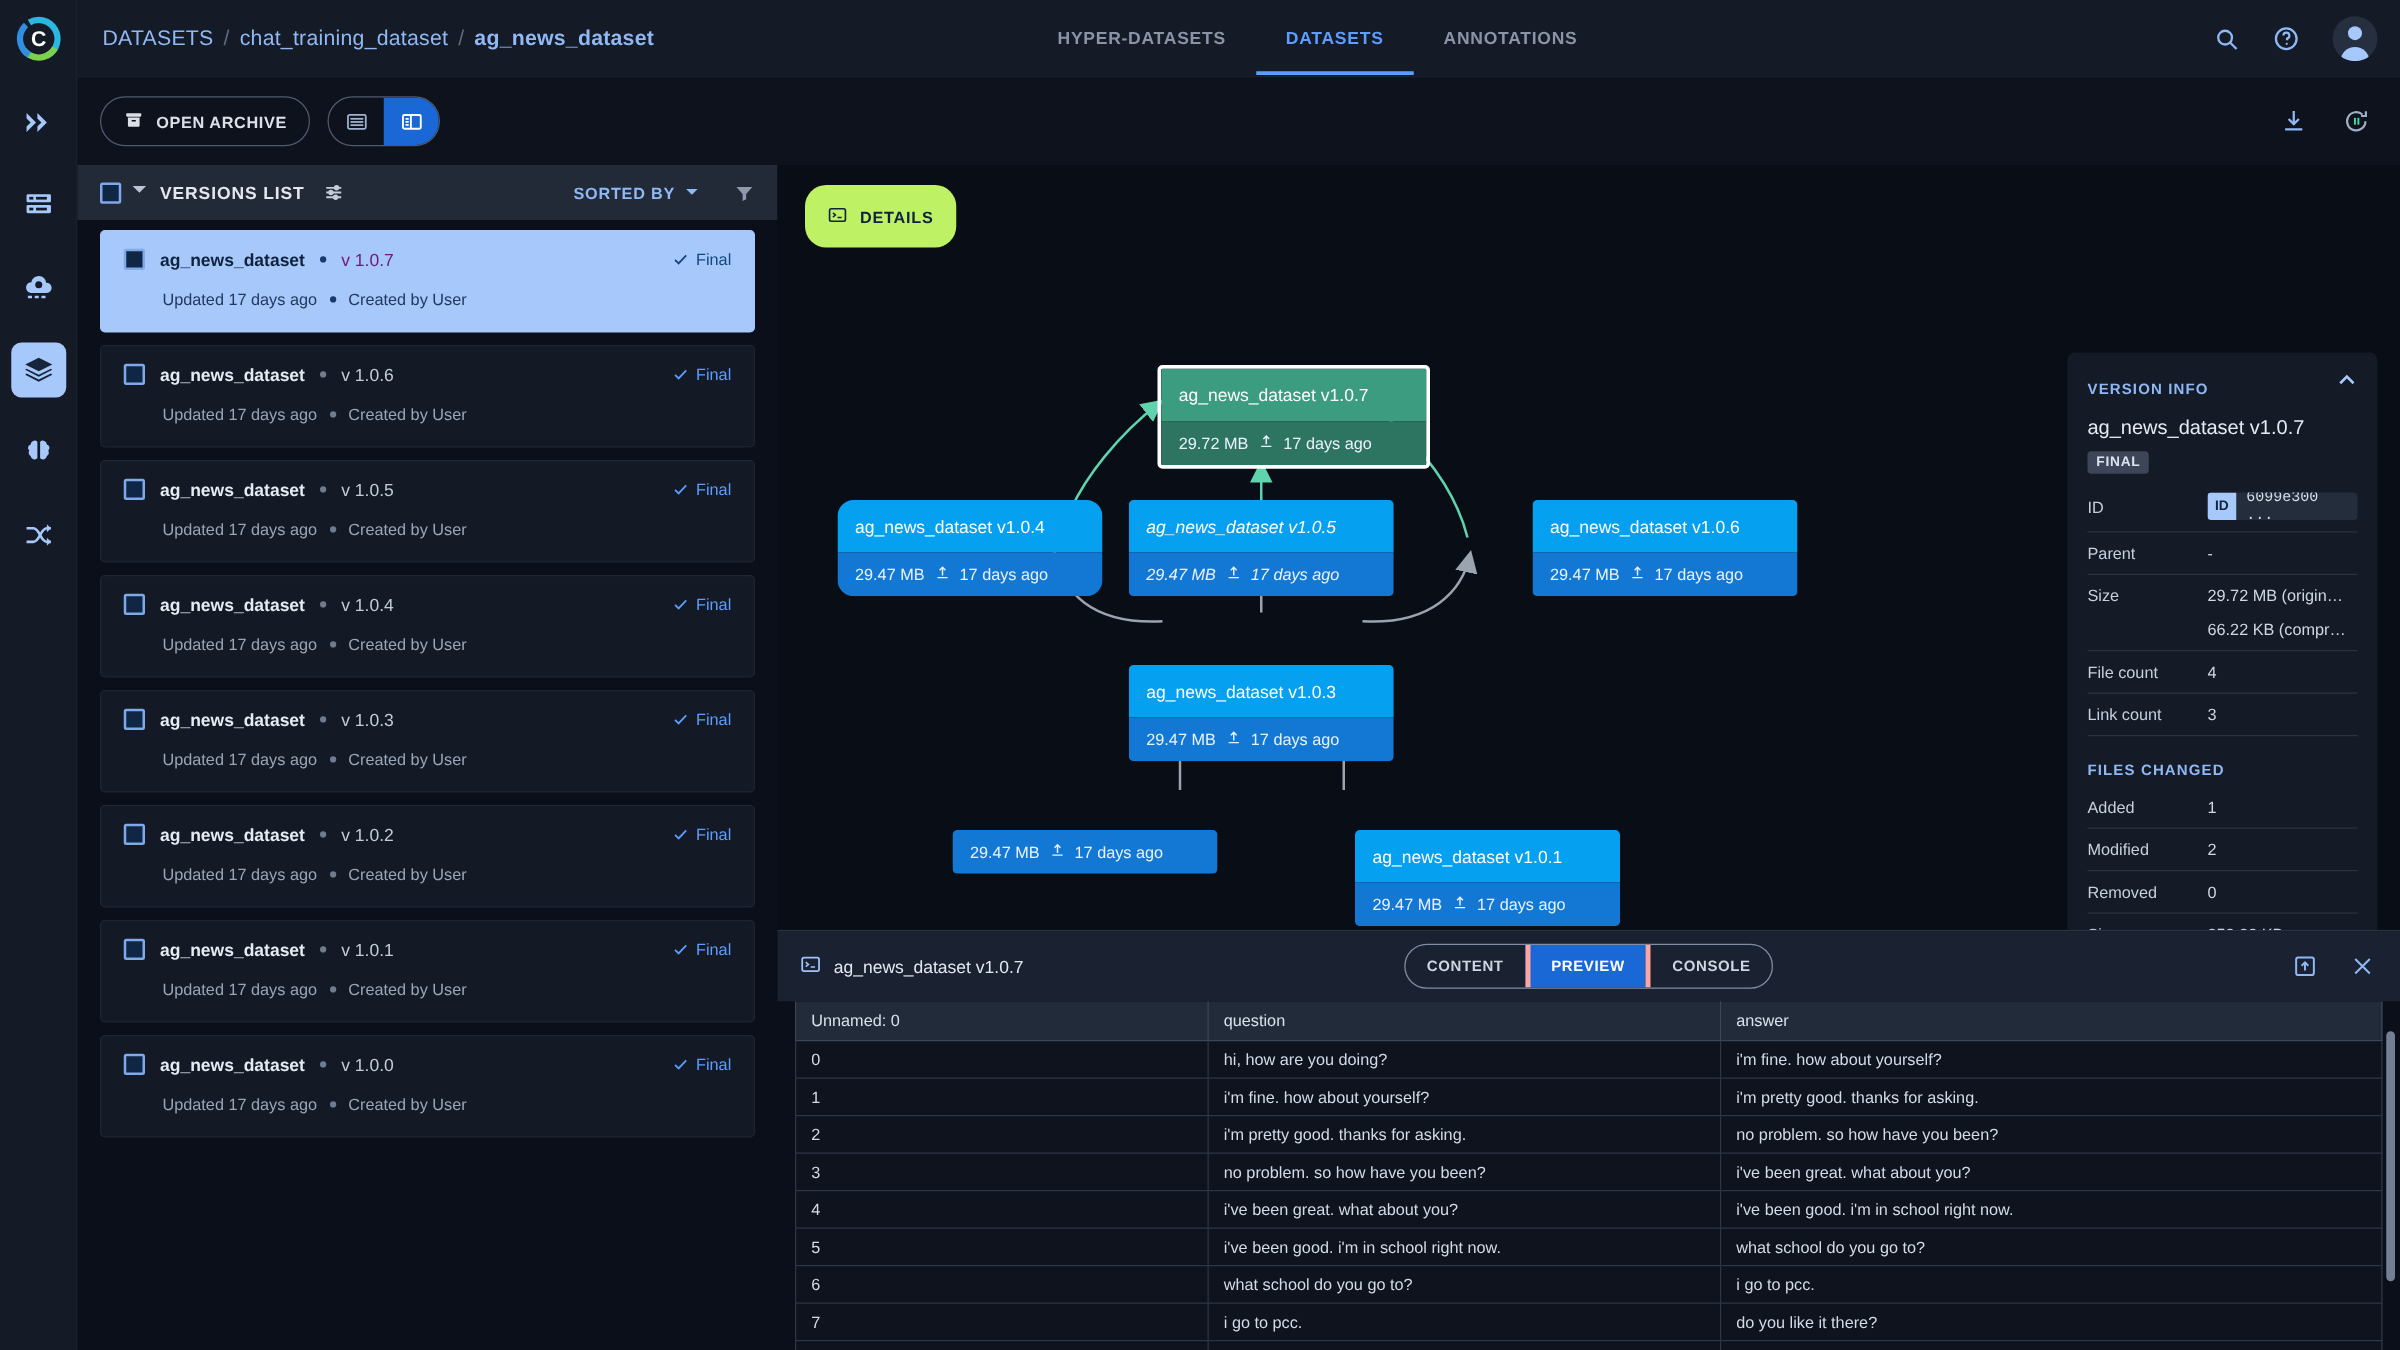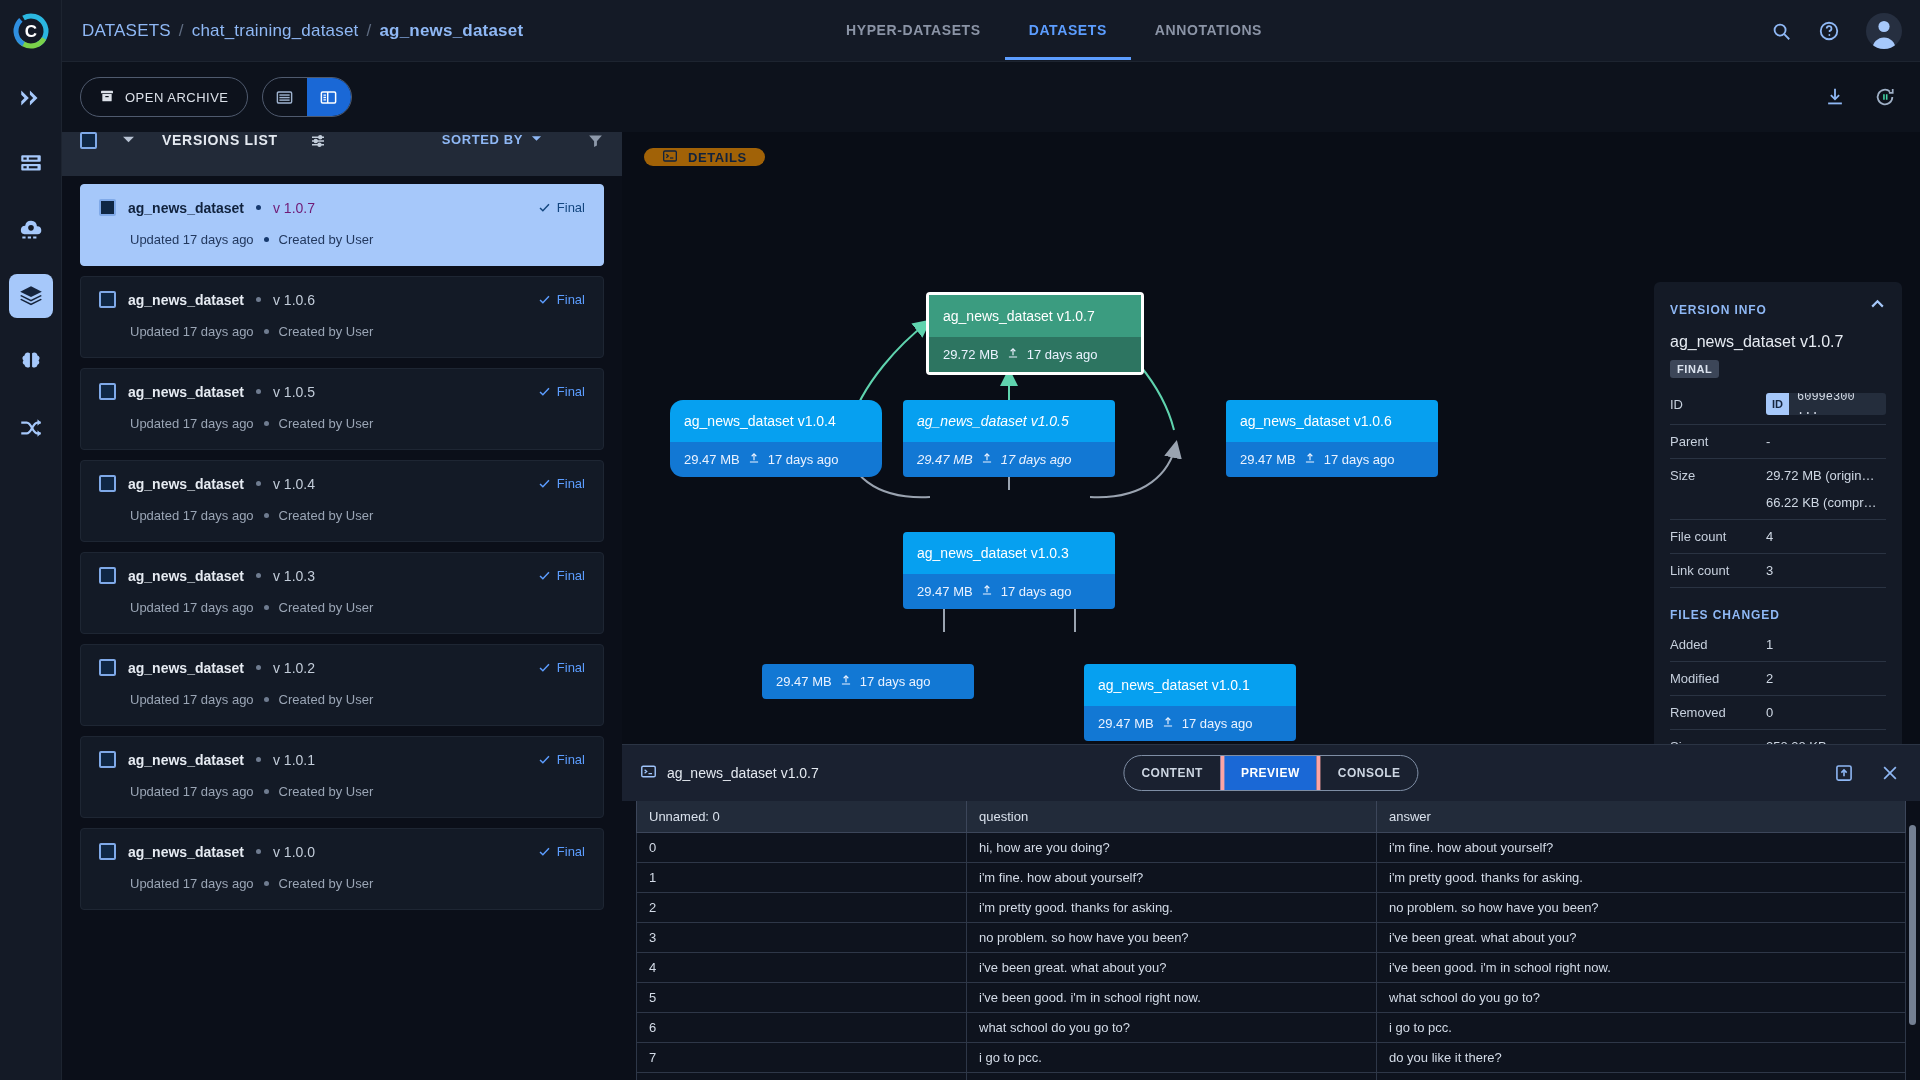--- a/index.html
+++ b/index.html
@@ -55,35 +55,35 @@
   }
 
   
   .toolbar {
     position: absolute; left: 62px; top: 62px; width: 1858px; height: 70px;
     background: #0d121c; display: flex; align-items: center;
   }
   .btn-archive {
     margin-left: 18px; height: 40px; padding: 0 18px;
     border: 1px solid #4f5a6e; border-radius: 20px; background: transparent;
-    color: #dbe0e8; font-size: 13px; font-weight: normal; letter-spacing: .5px;
+    color: #dbe0e8; font-size: 13px; font-weight: bold; letter-spacing: .5px;
     display: flex; align-items: center; gap: 10px; cursor: pointer;
   }
   .viewtoggle {
     margin-left: 14px; height: 40px; display: flex;
     border: 1px solid #4f5a6e; border-radius: 20px; overflow: hidden;
   }
   .vt-btn { width: 44px; height: 38px; display:flex; align-items:center; justify-content:center; color:#9fb3cf; cursor:pointer; }
   .vt-btn.active { background: #1a68d6; color:#fff; }
   .toolbar-right { position:absolute; right: 24px; display:flex; align-items:center; gap: 28px; }
 
   
   .verscol { position: absolute; left: 62px; top: 132px; width: 560px; height: 948px; background:#0b0f19; }
   .vers-head {
-    height: 44px; background: #222a38; display:flex; align-items:flex-start; padding: 0 18px; gap: 17px;
+    height: 44px; background: #222a38; display:flex; align-items:center; padding: 0 18px;
   }
   .chk {
     width: 17px; height: 17px; border: 2px solid #7fa9e8; border-radius: 2px;
     background: #0f2744; display:inline-block; cursor:pointer; flex: none;
   }
   .chk.filled { background:#0f2744; }
   .caret-dn { margin-left: 8px; color:#b9c4d4; cursor:pointer; }
   .vers-title { margin-left: 10px; font-size: 14px; font-weight: bold; letter-spacing: .7px; color:#e4e9f0; }
   .vers-head-icon { margin-left: 14px; color:#c3cdda; cursor:pointer; display:flex; }
   .sorted-by { margin-left: auto; font-size: 13px; font-weight: bold; letter-spacing:.6px; color:#8fb8f5; display:flex; align-items:center; gap:8px; cursor:pointer; }
@@ -106,22 +106,22 @@
   .vers-item.selected .vi-status { color:#13467f; }
   .vi-row2 { margin-top: 16px; font-size: 13px; color:#9aa5b5; display:flex; align-items:center; gap:10px; padding-left: 31px; }
   .vers-item.selected .vi-row2 { color:#203câ55; color:#22385e; }
 
   
   .canvas {
     position: absolute; left: 622px; top: 132px; width: 1298px; height: 612px;
     background: #090d16; overflow: hidden;
   }
   .details-pill {
-    position:absolute; left: 22px; top: 16px; height: 18px; padding: 0 18px;
-    background:#a16207; border-radius: 17px; color:#10223d;
+    position:absolute; left: 22px; top: 16px; height: 50px; padding: 0 18px;
+    background:#bef264; border-radius: 17px; color:#10223d;
     font-size: 13px; font-weight: bold; letter-spacing:.6px;
     display:flex; align-items:center; gap:10px; cursor:pointer;
   }
   .node {
     position: absolute; width: 212px; border-radius: 4px; overflow: hidden; cursor: pointer;
     font-size: 14px;
   }
   .node .n-top { padding: 13px 14px 13px 14px; color:#fff; }
   .node .n-bot { padding: 9px 14px; font-size: 13px; color:#eaf2ff; display:flex; align-items:center; gap:7px; }
   .node.blue .n-top { background:#06a0f0; }

